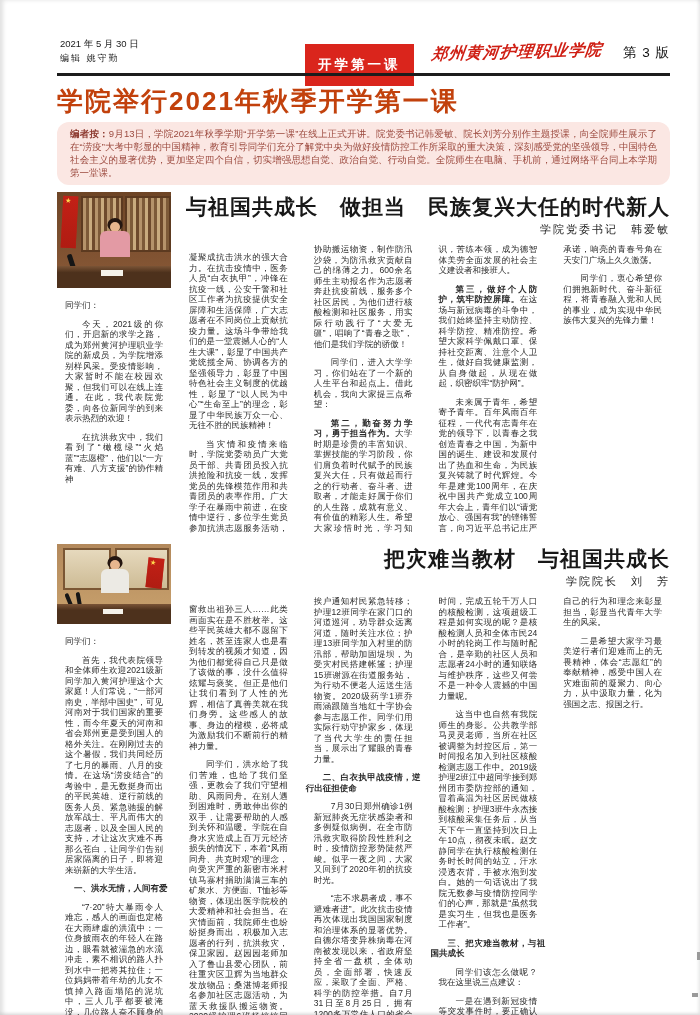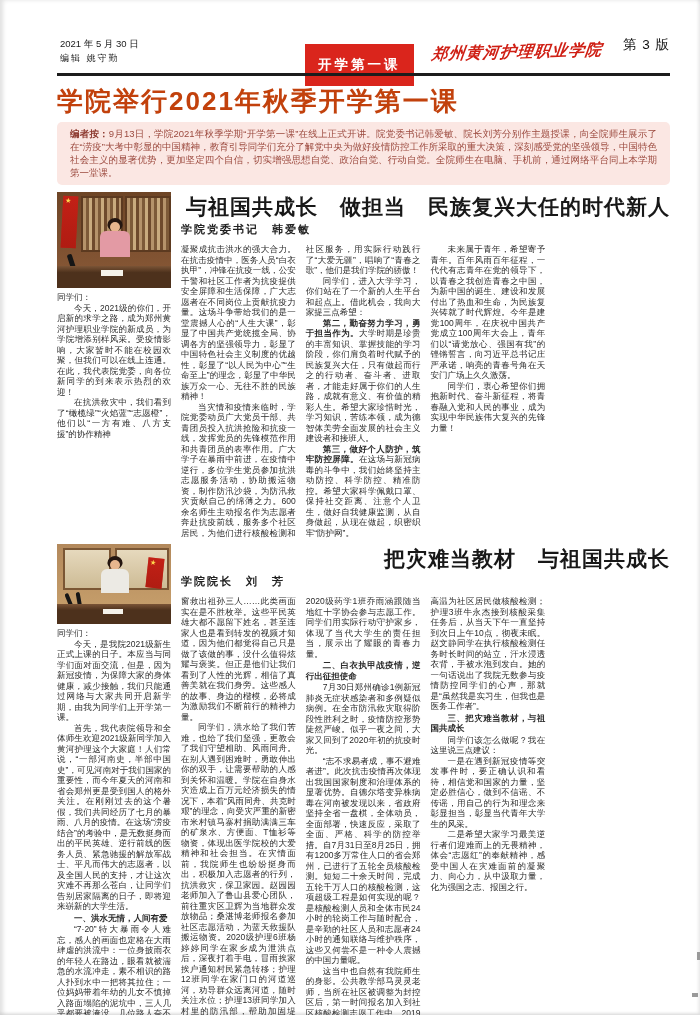--- a/index.html
+++ b/index.html
@@ -19,45 +19,45 @@
   .hdr-left{position:absolute;left:3px;top:0;font-size:9.5px;color:#1a1a1a;line-height:15px;}
   .hdr-left .ed{letter-spacing:2px;font-size:9px;color:#222;}
   .banner{
     position:absolute;left:248px;top:8px;background:#da251c;color:#fff;
     font-size:13.5px;font-weight:bold;padding:12px 13px;letter-spacing:3px;
   }
   .masthead{
     position:absolute;right:68px;top:6px;color:#cf1f14;font-size:16px;font-weight:bold;
     font-style:italic;transform:skewX(-8deg) rotate(-1.5deg);letter-spacing:1px;white-space:nowrap;
   }
-  .edition{position:absolute;right:0;top:0;font-size:13.5px;color:#111;letter-spacing:1px;}
+  .edition{position:absolute;right:0;top:8px;font-size:13.5px;color:#111;letter-spacing:1px;}
   .rule{position:absolute;left:0;right:0;bottom:0;height:3px;background:#1c1c1c;}
   
   .headline{
     margin:10px 0 6px 0;text-align:left;font-size:26px;font-weight:700;color:#c2410c;
     letter-spacing:2px;line-height:30px;
   }
   
   .ednote{
-    background:#fbe7e3;border-radius:5px;padding:5px 13px 6px 13px;margin:2px 0 7px 0;
+    background:#fbe7e3;border-radius:12px;padding:5px 13px 6px 13px;margin:2px 0 7px 0;
     font-size:9.5px;line-height:13px;color:#9c4a3f;text-align:justify;
   }
   .ednote b{color:#8d3a30;}
   
   .article{display:flex;}
   .art-left{width:114px;flex:0 0 114px;margin-right:10px;display:flex;flex-direction:column;overflow:hidden;}
   .art-right{flex:1;min-width:0;display:flex;flex-direction:column;overflow:hidden;}
   .art-title{
     text-align:right;font-size:21px;font-weight:900;color:#181818;
     letter-spacing:1px;line-height:25px;margin:2px 0 3px 0;white-space:nowrap;
   }
-  .art-byline{text-align:left;font-size:11px;font-weight:bold;color:#222;margin-bottom:7px;letter-spacing:2px;}
+  .art-byline{text-align:right;font-size:11px;font-weight:normal;color:#222;margin-bottom:7px;letter-spacing:2px;}
   .cols4{column-count:4;column-gap:10px;column-fill:auto;overflow:hidden;}
   .body-text{font-size:8.5px;line-height:10.5px;color:#2b2b2b;text-align:justify;}
-  .body-text p{margin:0;text-indent:2em;}
+  .body-text p{margin:8px;text-indent:2em;}
   .body-text p.flush{text-indent:0;}
   .body-text p.heading{font-weight:normal;margin:1px 0;}
   .col1-text{flex:1;overflow:hidden;margin-top:4px;}
   #article1{height:348px;margin-bottom:4px;}
   #article1 .cols4{height:296px;}
   #article2{height:505px;}
   #article2 .cols4{height:452px;}
   
   .photo{position:relative;overflow:hidden;flex:0 0 auto;}
   #photo1{width:114px;height:96px;background:linear-gradient(#6e4526,#8a5a38);}
@@ -144,21 +144,20 @@
         <div class="person" style="left:40px;top:12px;width:36px;height:42px;">
           <div class="hair"></div>
           <div class="face"></div>
           <div class="torso" style="width:28px;height:24px;background:#eceae4;"></div>
         </div>
         <div class="desk" style="height:20px;"></div>
         <div class="paper" style="left:46px;bottom:10px;width:20px;height:5px;"></div>
       </div>
       <div class="col1-text body-text">
           <p class="flush ">同学们：</p>
-          <p class="">今天，是我院2021级新生正式上课的日子。本应当与同学们面对面交流，但是，因为新冠疫情，为保障大家的身体健康，减少接触，我们只能通过网络与大家共同开启新学期，由我为同学们上开学第一课。</p>
           <p class="">首先，我代表院领导和全体师生欢迎2021级新同学加入黄河护理这个大家庭！人们常说，“一部河南史，半部中国史”，可见河南对于我们国家的重要性，而今年夏天的河南和省会郑州更是受到国人的格外关注。在刚刚过去的这个暑假，我们共同经历了七月的暴雨、八月的疫情。在这场“涝疫结合”的考验中，是无数挺身而出的平民英雄、逆行前线的医务人员、紧急驰援的解放军战士、平凡而伟大的志愿者，以及全国人民的支持，才让这次灾难不再那么苍白，让同学们告别居家隔离的日子，即将迎来崭新的大学生活。</p>
           <p class="heading"><b>一、洪水无情，人间有爱</b></p>
           <p class="">“7·20”特大暴雨令人难忘，感人的画面也定格在大雨肆虐的洪流中：一位身披雨衣的年轻人在路边，眼看就被湍急的水流冲走，素不相识的路人扑到水中一把将其拉住；一位妈妈带着年幼的儿女不慎掉入路面塌陷的泥坑中，三人几乎都要被淹没，几位路人奋不顾身的将他们逐一拖出鬼门关；居民楼里多人被困，人们自发组织起来，站在齐腰深的水中，共同用绳索将被困者一一营救；老人、儿童被困车内，眼看洪水就要没过车顶，是路边小店的人们手拿铁棍、菜刀游到车顶，破</p>
         </div>
     </div>
     <div class="art-right">
       <div class="art-title">把灾难当教材　与祖国共成长</div>
       <div class="art-byline">学院院长　刘　芳</div>
       <div class="cols4 body-text">
           <p class="flush ">窗救出祖孙三人……此类画面实在是不胜枚举。这些平民英雄大都不愿留下姓名，甚至连家人也是看到转发的视频才知道，因为他们都觉得自己只是做了该做的事，没什么值得炫耀与褒奖。但正是他们让我们看到了人性的光辉，相信了真善美就在我们身旁。这些感人的故事、身边的楷模，必将成为激励我们不断前行的精神力量。</p>

